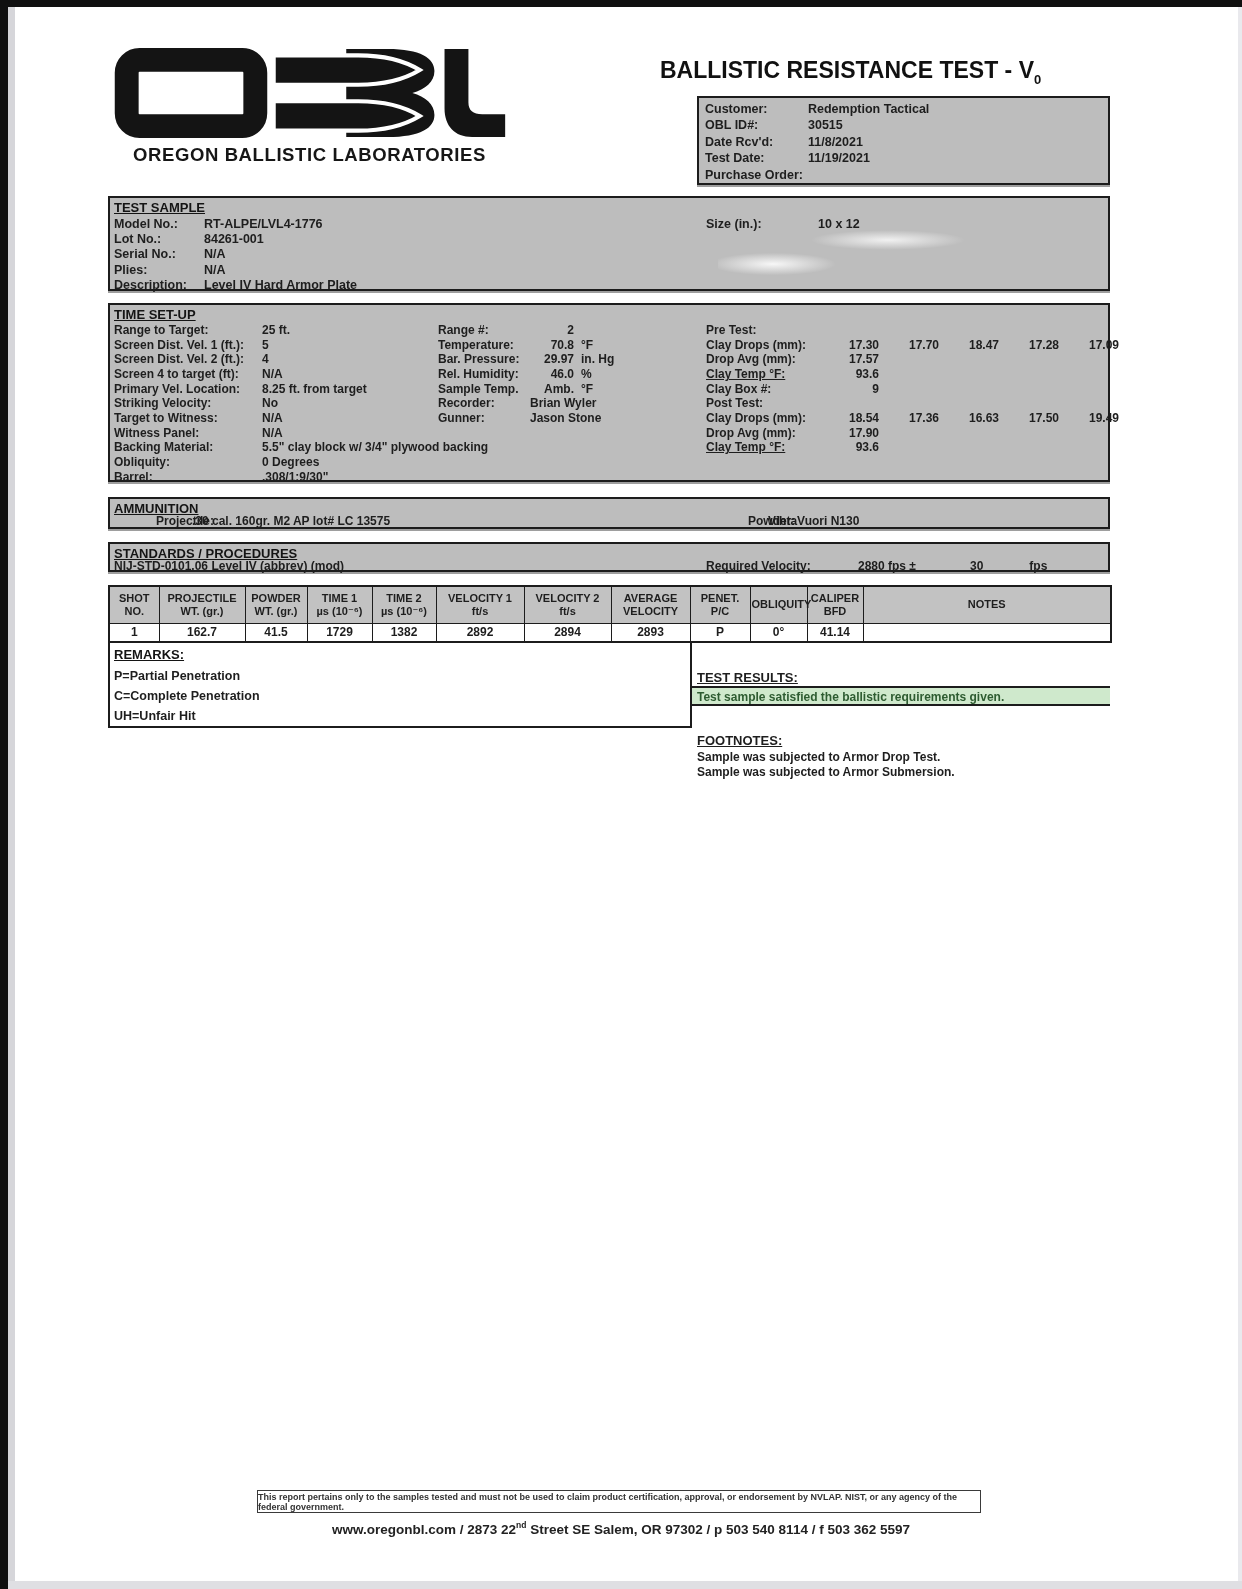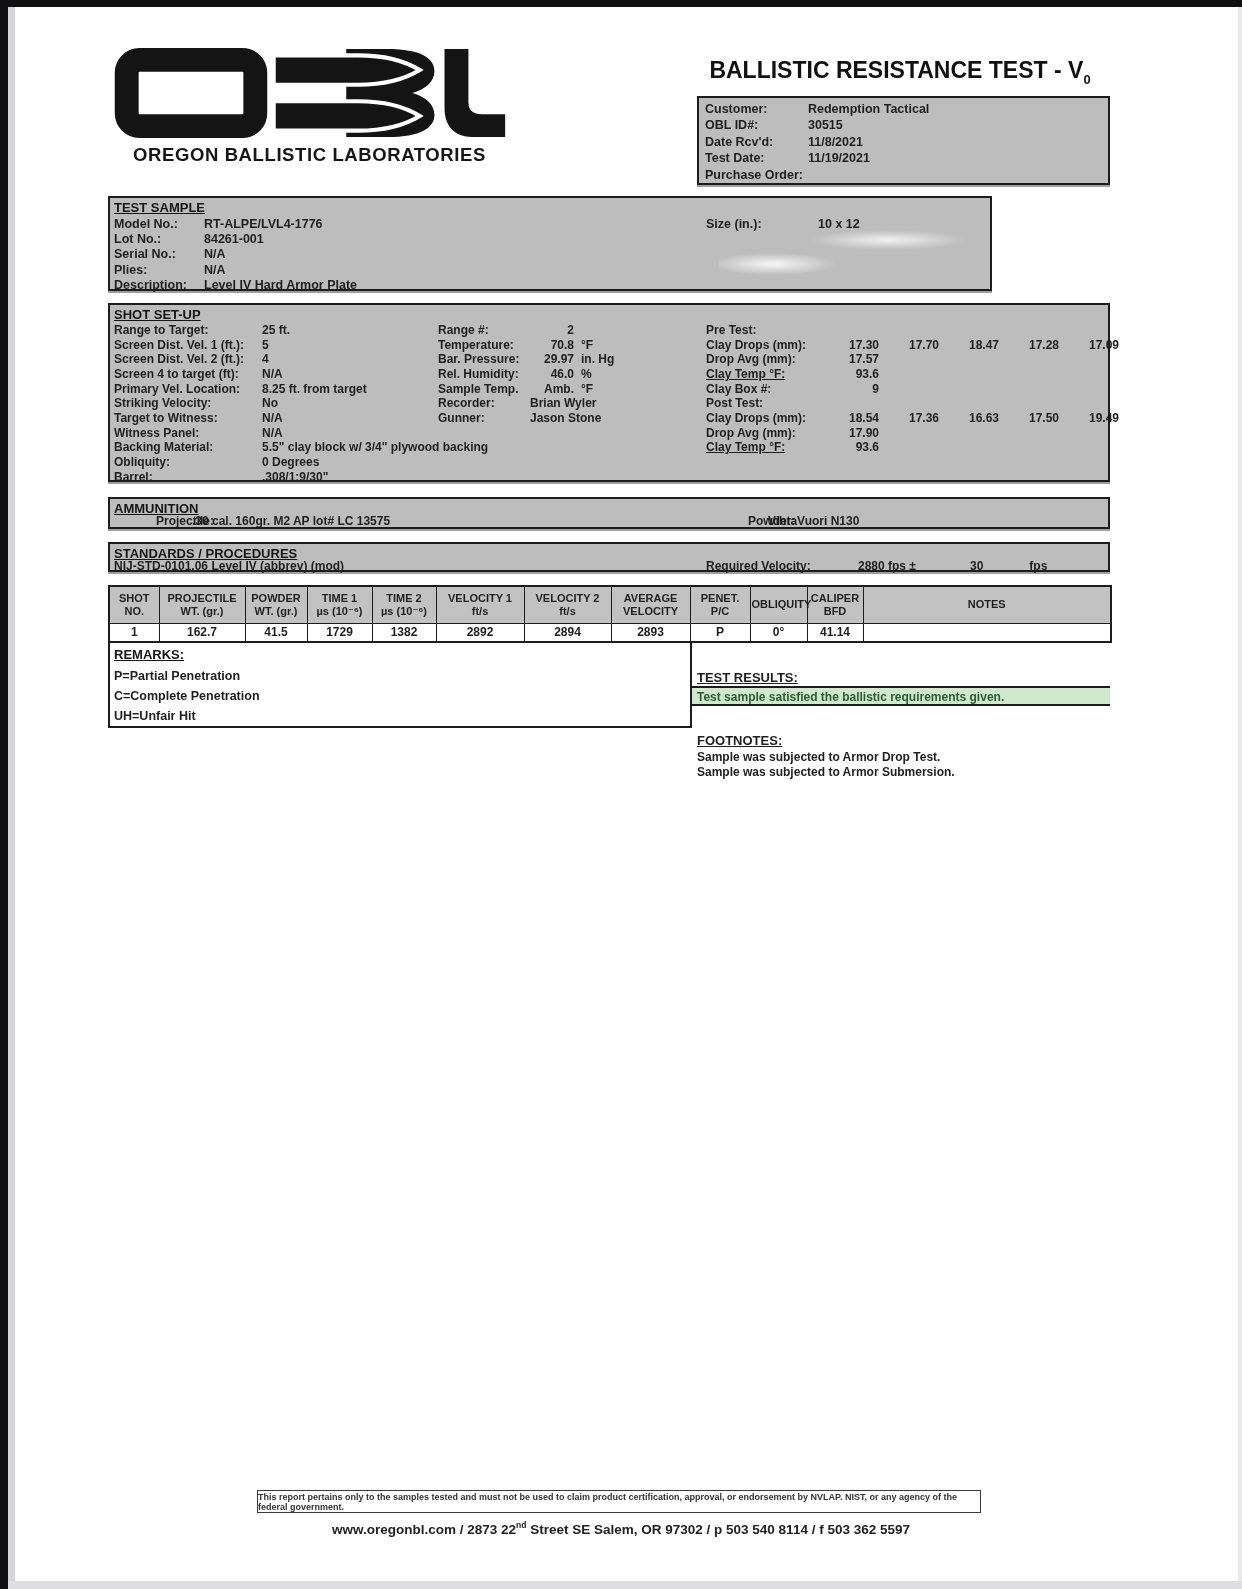--- a/index.html
+++ b/index.html
@@ -14,37 +14,37 @@
   .bar-left2{position:absolute;left:8px;top:7px;width:7px;height:1582px;background:#d6d6da;}
   .bar-right{position:absolute;right:0;top:7px;width:4px;height:1582px;background:#e9e9ed;}
   .bar-bottom{position:absolute;left:8px;top:1581px;width:1234px;height:8px;background:#dfdfe3;}
 
   .page{position:absolute;inset:0;}
 
   
   .logo{position:absolute;left:112px;top:45px;width:400px;}
   .logo svg{display:block;width:395px;height:96px;}
   .logo-text{margin-top:3px;text-align:center;width:395px;font-size:18.5px;letter-spacing:.6px;color:#161616;}
-  .title{position:absolute;left:660px;top:57px;width:480px;text-align:center;font-size:23px;color:#111;}
+  .title{position:absolute;left:660px;top:57px;width:480px;font-size:23px;color:#111;}
   .title sub{font-size:13px;}
 
   .gbox{position:absolute;background:#bdbdbd;border:2px solid #1c1c1c;box-shadow:0 2px 0 rgba(40,40,40,.45);}
   .sec-heading{display:inline-block;font-size:13px;text-decoration:underline;padding:2px 0 0 4px;color:#141414;}
 
   .kv{display:flex;white-space:nowrap;}
   .kv .k{flex:0 0 auto;}
   .kv .u{text-decoration:underline;}
 
   
   .customer-box{left:697px;top:96px;width:413px;height:89px;padding:3px 6px 0 6px;}
   .customer-box .kv{font-size:12.5px;line-height:16.4px;}
   .customer-box .k{width:103px;}
 
   
-  .test-sample{left:108px;top:196px;width:884px;height:95px;}
+  .test-sample{left:108px;top:196px;width:1002px;height:95px;}
   .ts-rows{position:absolute;left:4px;top:19px;}
   .ts-rows .kv{font-size:12.5px;line-height:15.2px;}
   .ts-rows .k{width:90px;}
   .ts-size{position:absolute;left:596px;top:19px;font-size:12.5px;display:flex;justify-content:space-between;}
   .ts-size .k{width:112px;}
   .smudge{position:absolute;left:608px;top:30px;width:270px;height:52px;
     background:
       radial-gradient(ellipse 90px 16px at 55px 36px, rgba(252,252,252,.92), rgba(252,252,252,0) 70%),
       radial-gradient(ellipse 110px 14px at 170px 12px, rgba(250,250,250,.85), rgba(250,250,250,0) 70%);}
 
@@ -168,21 +168,21 @@
         </div>
     </div>
     <div class="ts-size">
         <span class="k">Size (in.):</span>
         <span class="v">10 x 12</span>
       </div>
     <div class="smudge"></div>
   </section>
 
   <section class="gbox range-setup">
-    <div class="sec-heading">SHOT SET-UP</div>
+    <div class="sec-heading">TIME SET-UP</div>
     <div class="rs-col rs-col1">
       <div class="kv">
           <span class="k">Range to Target:</span>
           <span class="v">25 ft.</span>
         </div>
       <div class="kv">
           <span class="k">Screen Dist. Vel. 1 (ft.):</span>
           <span class="v">5</span>
         </div>
       <div class="kv">

